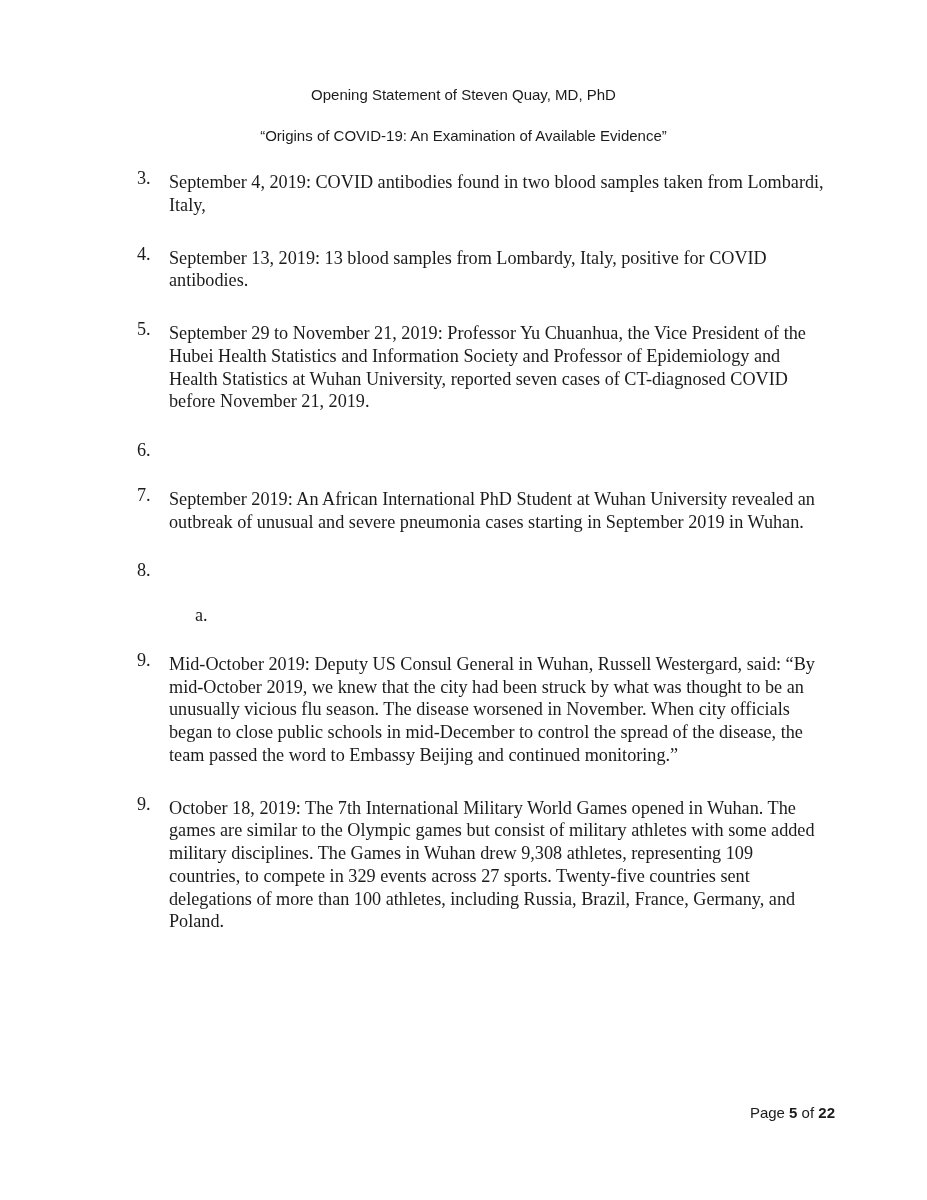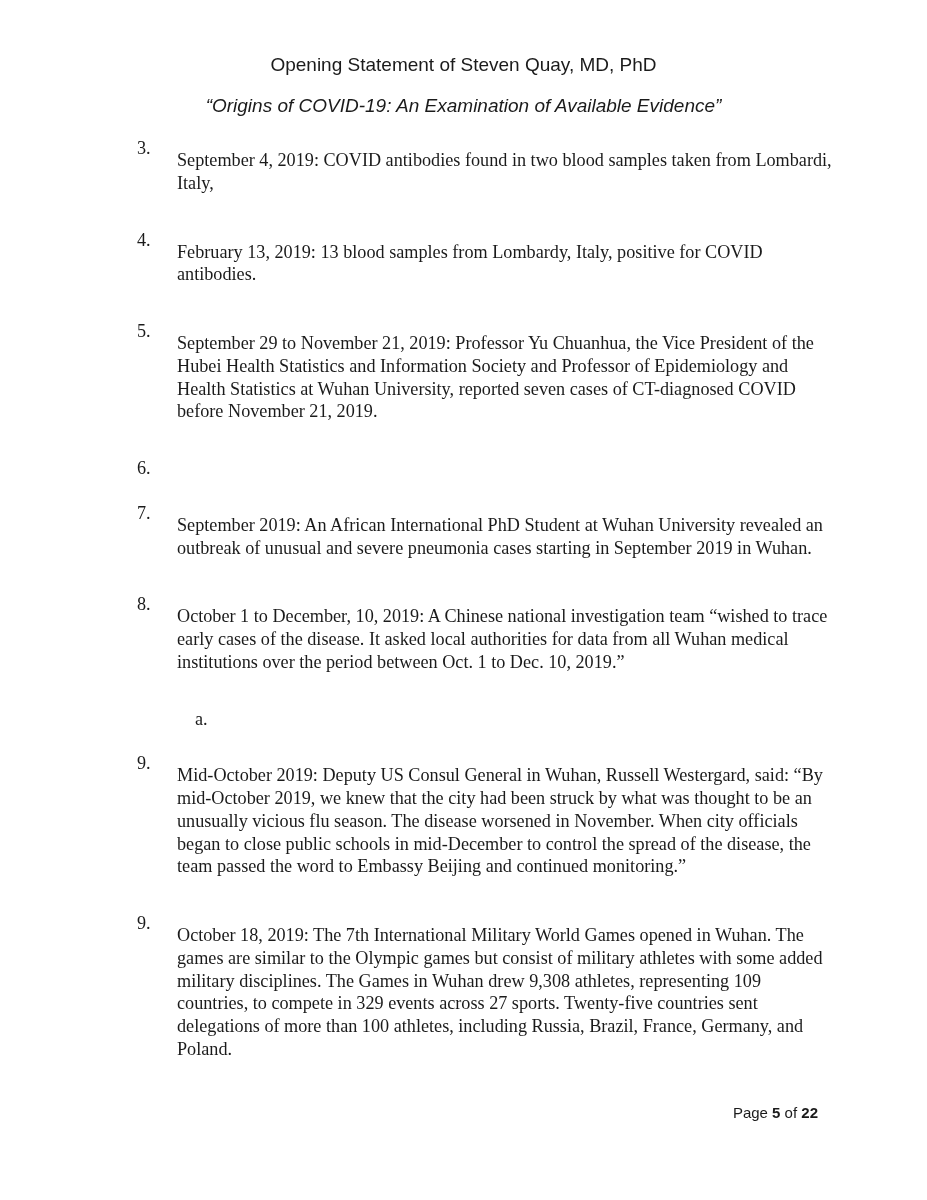--- a/index.html
+++ b/index.html
@@ -9,69 +9,68 @@
     position: relative;
     width: 927px;
     height: 1200px;
     background: #ffffff;
     color: #1b1b1b;
     overflow: hidden;
   }
 
   
   .doc-header {
-    padding-top: 54px;
+    padding-top: 84px;
     text-align: center;
     font-family: "Liberation Sans", "DejaVu Sans", sans-serif;
-    font-size: 19px;
+    font-size: 15px;
     line-height: 22px;
     color: #1b1b1b;
   }
   .doc-header .hearing-line {
     margin-top: 19px;
-    font-style: italic;
   }
 
   
   .doc-body {
     margin-top: 20px;
     font-family: "Liberation Serif", "DejaVu Serif", serif;
     font-size: 18.2px;
     line-height: 22.75px;
   }
   .item {
     display: flex;
     margin: 0 0 22px 137px;
   }
   .item .num {
     flex: 0 0 28px;
     width: 28px;
   }
   .item .txt {
-    margin: 12px;
+    margin: 4px;
     width: 658px;
     max-width: 658px;
   }
   .item.sub {
     margin-left: 195px;
   }
   .item.sub .num {
     flex: 0 0 31px;
     width: 31px;
   }
   .item.sub .txt {
     width: 594px;
     max-width: 594px;
   }
 
   
   .doc-footer {
     position: absolute;
     top: 1103px;
-    right: 109px;
+    right: 92px;
     font-family: "Liberation Sans", "DejaVu Sans", sans-serif;
     font-size: 15px;
     line-height: 20px;
     color: #1b1b1b;
   }
   .doc-footer .strong { font-weight: bold; }
 </style>
 </head>
 <body>
 
@@ -84,40 +83,39 @@
 
   <div class="doc-body">
 
     <div class="item">
       <span class="num">3.</span>
       <p class="txt">September 4, 2019: COVID antibodies found in two blood samples taken from Lombardi, Italy,</p>
     </div>
 
     <div class="item">
       <span class="num">4.</span>
-      <p class="txt">February 13, 2019: 13 blood samples from Lombardy, Italy, positive for COVID antibodies.</p>
+      <p class="txt">September 13, 2019: 13 blood samples from Lombardy, Italy, positive for COVID antibodies.</p>
     </div>
 
     <div class="item">
       <span class="num">5.</span>
       <p class="txt">September 29 to November 21, 2019: Professor Yu Chuanhua, the Vice President of the Hubei Health Statistics and Information Society and Professor of Epidemiology and Health Statistics at Wuhan University, reported seven cases of CT-diagnosed COVID before November 21, 2019.</p>
     </div>
 
     <div class="item">
       <span class="num">6.</span>
     </div>
 
     <div class="item">
       <span class="num">7.</span>
       <p class="txt">September 2019: An African International PhD Student at Wuhan University revealed an outbreak of unusual and severe pneumonia cases starting in September 2019 in Wuhan.</p>
     </div>
 
     <div class="item">
       <span class="num">8.</span>
-      <p class="txt">October 1 to December, 10, 2019: A Chinese national investigation team “wished to trace early cases of the disease. It asked local authorities for data from all Wuhan medical institutions over the period between Oct. 1 to Dec. 10, 2019.”</p>
     </div>
 
     <div class="item sub">
       <span class="num">a.</span>
     </div>
 
     <div class="item">
       <span class="num">9.</span>
       <p class="txt">Mid-October 2019: Deputy US Consul General in Wuhan, Russell Westergard, said: “By mid-October 2019, we knew that the city had been struck by what was thought to be an unusually vicious flu season. The disease worsened in November. When city officials began to close public schools in mid-December to control the spread of the disease, the team passed the word to Embassy Beijing and continued monitoring.”</p>
     </div>

